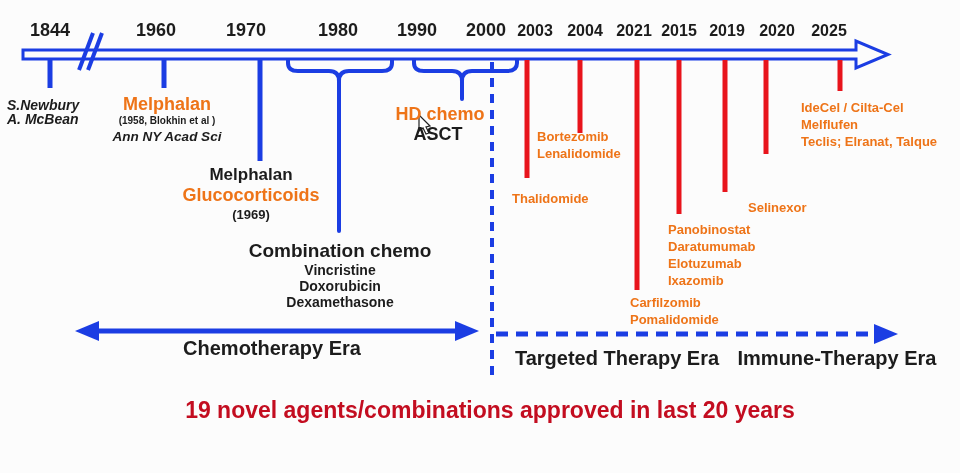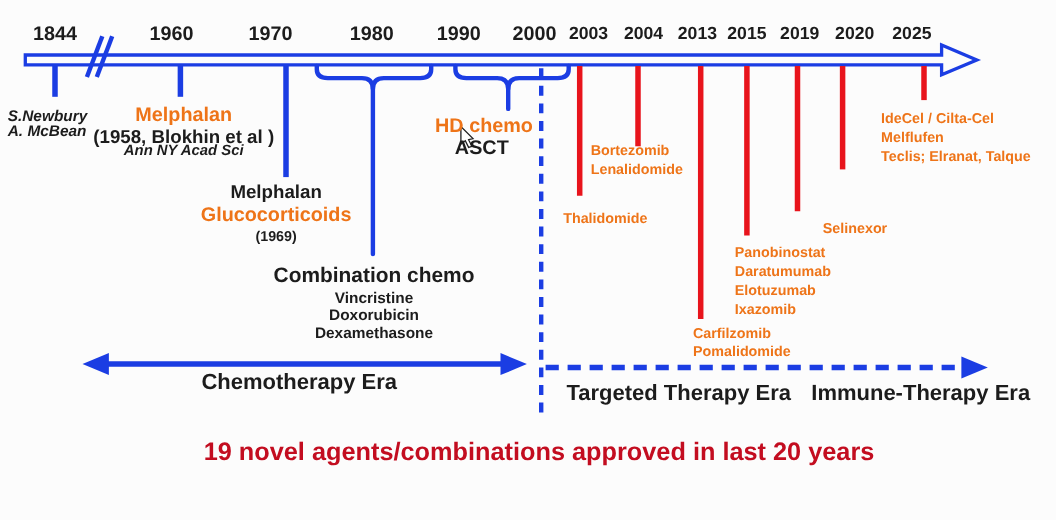--- a/index.html
+++ b/index.html
@@ -81,31 +81,31 @@
   </svg>
 
   <div class="lbl ctr year" style="left:50px">1844</div>
   <div class="lbl ctr year" style="left:156px">1960</div>
   <div class="lbl ctr year" style="left:246px">1970</div>
   <div class="lbl ctr year" style="left:338px">1980</div>
   <div class="lbl ctr year" style="left:417px">1990</div>
   <div class="lbl ctr year" style="left:486px">2000</div>
   <div class="lbl ctr year-sm" style="left:535px">2003</div>
   <div class="lbl ctr year-sm" style="left:585px">2004</div>
-  <div class="lbl ctr year-sm" style="left:634px">2013</div>
+  <div class="lbl ctr year-sm" style="left:634px">2021</div>
   <div class="lbl ctr year-sm" style="left:679px">2015</div>
   <div class="lbl ctr year-sm" style="left:727px">2019</div>
   <div class="lbl ctr year-sm" style="left:777px">2020</div>
   <div class="lbl ctr year-sm" style="left:829px">2025</div>
 
   <div class="lbl ital" style="left:7px;top:98px;font-size:14px">S.Newbury</div>
   <div class="lbl ital" style="left:7px;top:112px;font-size:14px">A. McBean</div>
 
   <div class="lbl ctr orange" style="left:167px;top:95px;font-size:18px">Melphalan</div>
-  <div class="lbl ctr" style="left:167px;top:116px;font-size:17px">(1958, Blokhin et al )</div>
+  <div class="lbl ctr" style="left:167px;top:116px;font-size:10px">(1958, Blokhin et al )</div>
   <div class="lbl ctr ital" style="left:167px;top:130px;font-size:13.5px">Ann NY Acad Sci</div>
 
   <div class="lbl ctr" style="left:251px;top:166px;font-size:17px">Melphalan</div>
   <div class="lbl ctr orange" style="left:251px;top:186px;font-size:18px">Glucocorticoids</div>
   <div class="lbl ctr" style="left:251px;top:208px;font-size:13px">(1969)</div>
 
   <div class="lbl ctr" style="left:340px;top:241px;font-size:19px">Combination chemo</div>
   <div class="lbl ctr" style="left:340px;top:263px;font-size:14px">Vincristine</div>
   <div class="lbl ctr" style="left:340px;top:279px;font-size:14px">Doxorubicin</div>
   <div class="lbl ctr" style="left:340px;top:295px;font-size:14px">Dexamethasone</div>

